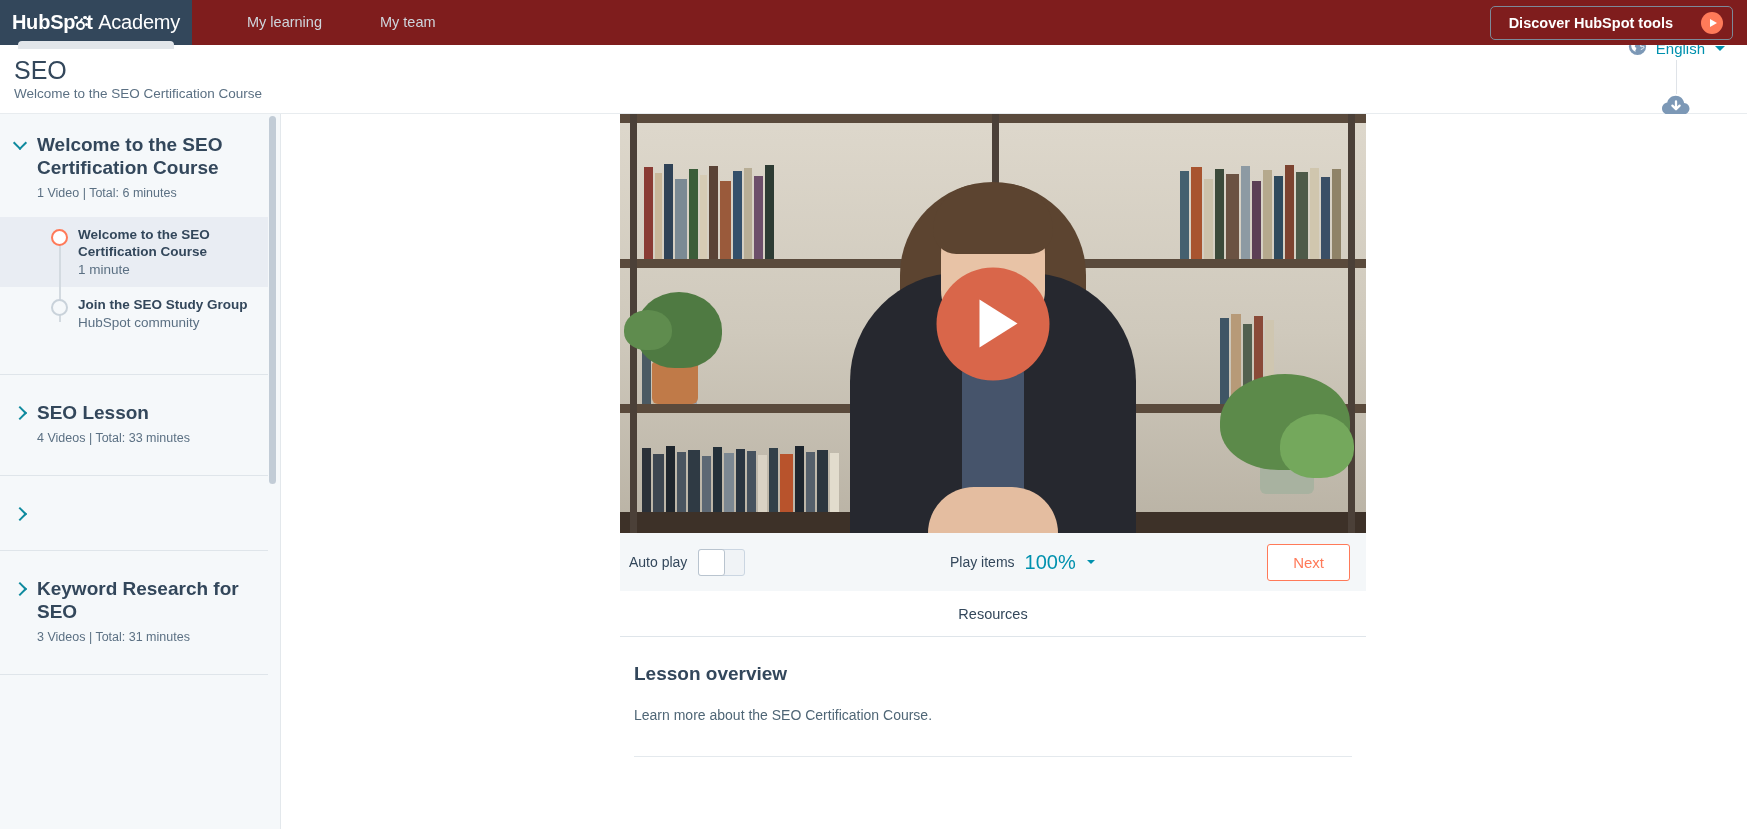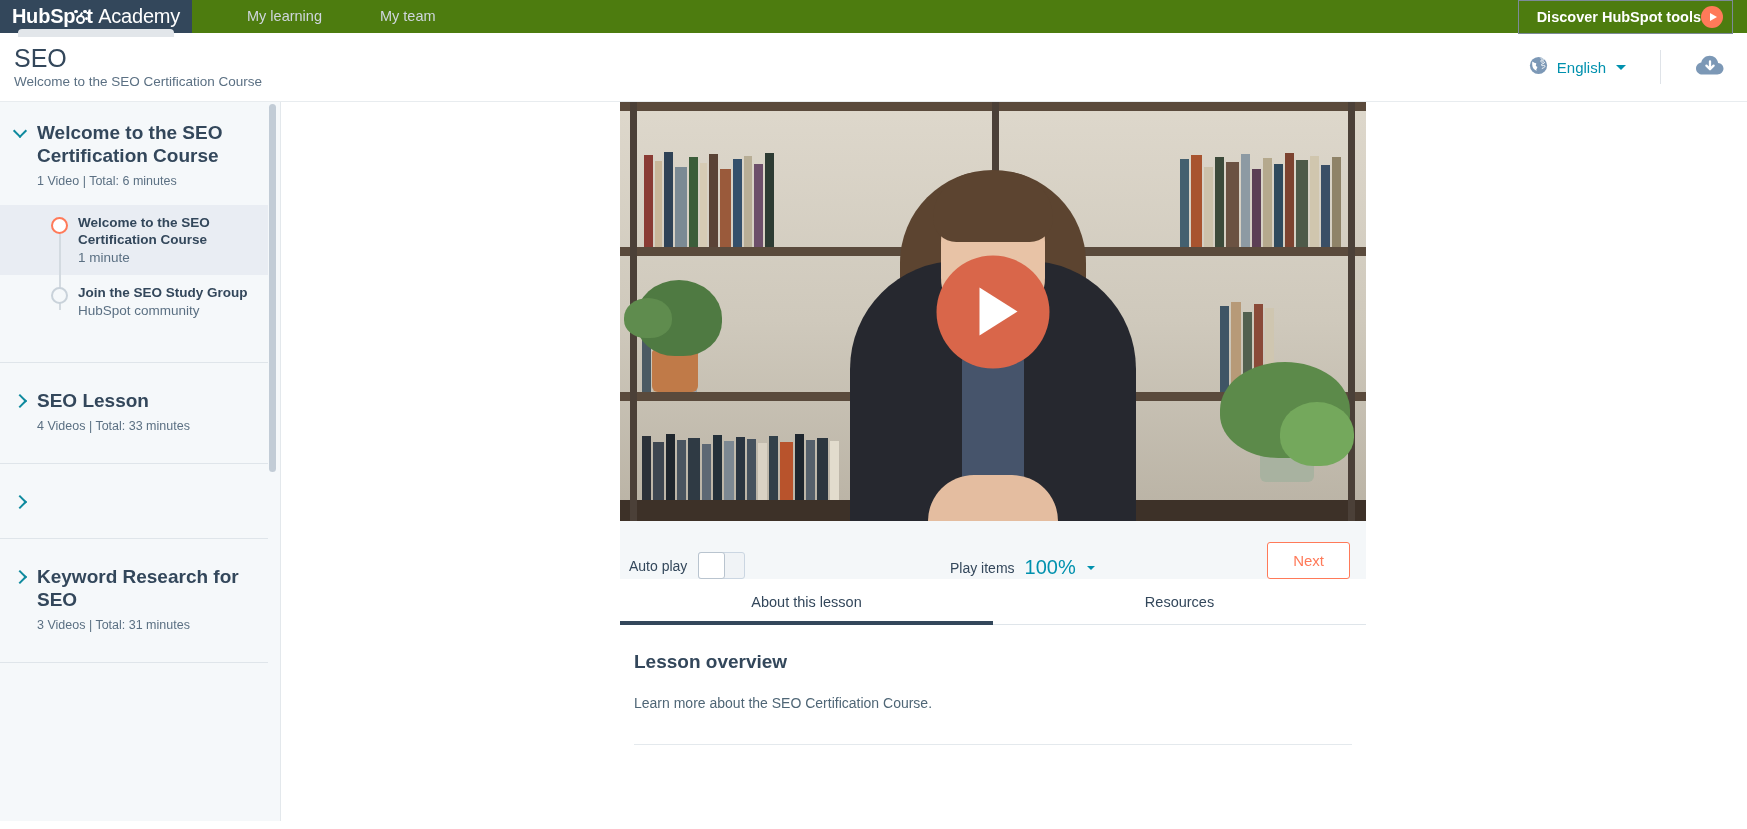--- a/index.html
+++ b/index.html
@@ -6,22 +6,22 @@
   html, body {
     width: 1747px; height: 829px;
     font-family: "Liberation Sans", sans-serif;
     background: #ffffff;
     overflow: hidden;
   }
 
   
   .topnav {
     position: relative;
-    height: 33px;
-    background: #4d7c0f;
+    height: 45px;
+    background: #7f1d1d;
     display: flex;
     align-items: stretch;
   }
   .logo-block {
     width: 192px;
     background: #33475b;
     display: flex;
     align-items: center;
     justify-content: center;
     position: relative;
@@ -88,23 +88,23 @@
   }
   .nav-right {
     margin-left: auto;
     display: flex;
     align-items: center;
     padding-right: 14px;
   }
   .discover-btn {
     display: flex;
     align-items: center;
-    gap: 0;
+    gap: 28px;
     border: 1px solid #7c8a99;
-    border-radius: 0;
+    border-radius: 5px;
     padding: 5px 9px 5px 18px;
     cursor: pointer;
     background: transparent;
   }
   .discover-btn .label {
     color: #ffffff;
     font-size: 14.5px;
     font-weight: bold;
     white-space: nowrap;
   }
@@ -141,20 +141,21 @@
   .course-sub {
     color: #5b7083;
     font-size: 13.5px;
     line-height: 18px;
     margin-top: 1px;
   }
   .header-right {
     margin-left: auto;
     display: flex;
     align-items: center;
+    flex-direction: column;
   }
   .lang-select {
     display: flex;
     align-items: center;
     gap: 9px;
     cursor: pointer;
   }
   .globe-icon { flex: 0 0 auto; }
   .lang-label {
     color: #0091ae;
@@ -403,21 +404,21 @@
     border-top: 24px solid transparent;
     border-bottom: 24px solid transparent;
     margin-left: 11px;
   }
 
   .controls {
     width: 746px;
     height: 58px;
     background: #f4f7f9;
     display: flex;
-    align-items: flex-end;
+    align-items: center;
     padding: 0 16px 0 9px;
     position: relative;
   }
   .autoplay-group {
     display: flex;
     align-items: center;
     gap: 11px;
   }
   .ctl-label {
     color: #33475b;
@@ -737,21 +738,20 @@
         <div class="speed-group">
           <span class="ctl-label">Play items</span>
           <span class="speed-value">100%</span>
           <span class="caret-down small"></span>
         </div>
         <button class="next-btn">Next</button>
       </div>
     </div>
 
     <div class="tabs">
-      <div class="tab active">About this lesson</div>
       <div class="tab">Resources</div>
     </div>
 
     <div class="lesson-body">
       <div class="lesson-h">Lesson overview</div>
       <div class="lesson-p">Learn more about the SEO Certification Course.</div>
       <div class="lesson-rule"></div>
     </div>
 
   </div>

